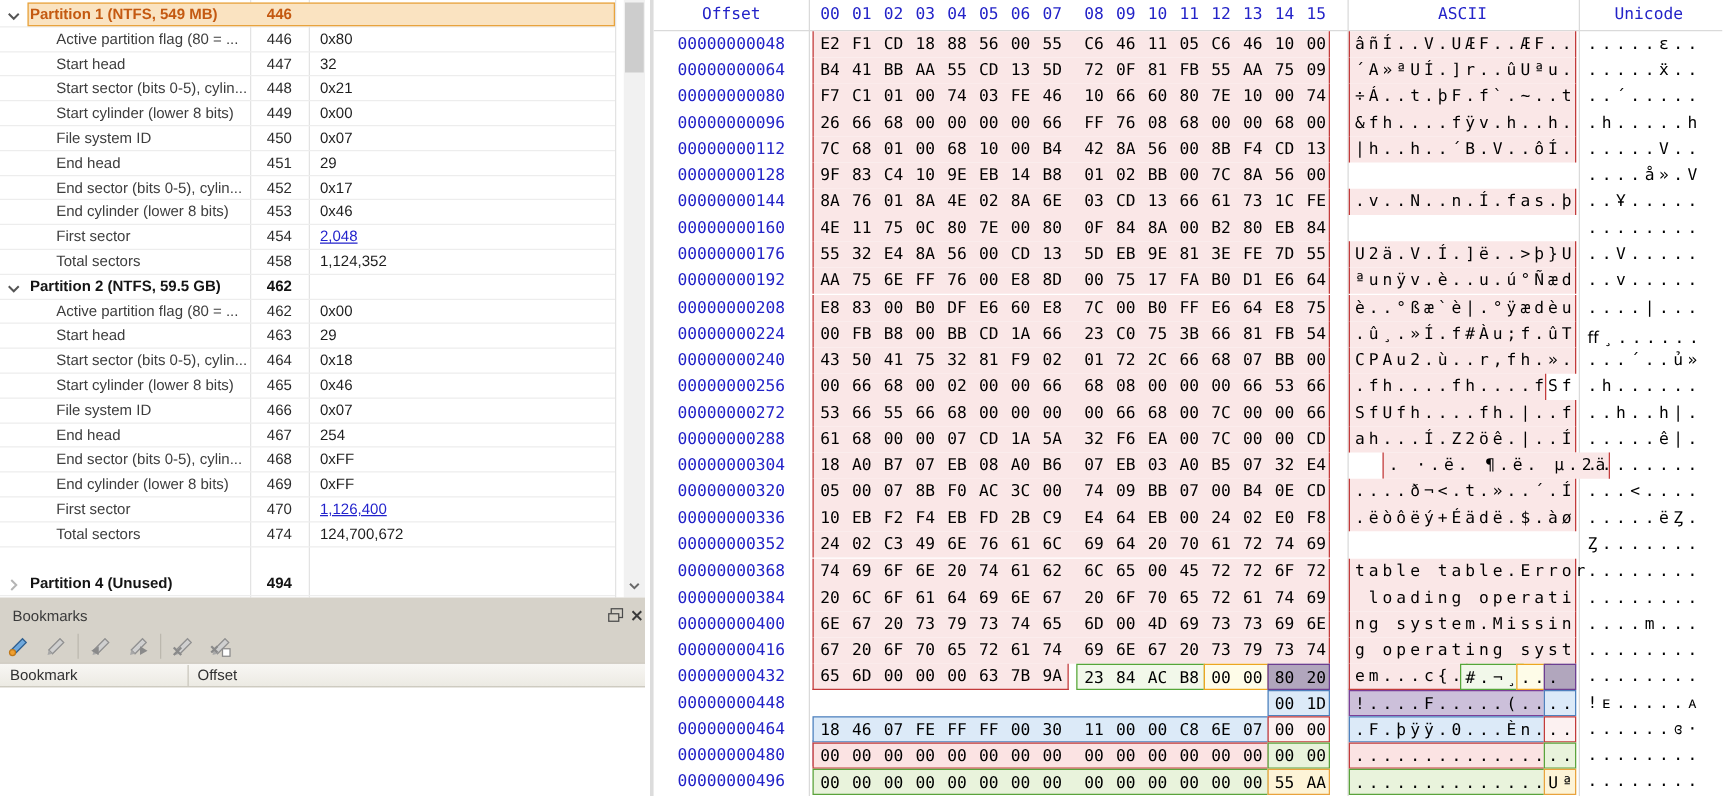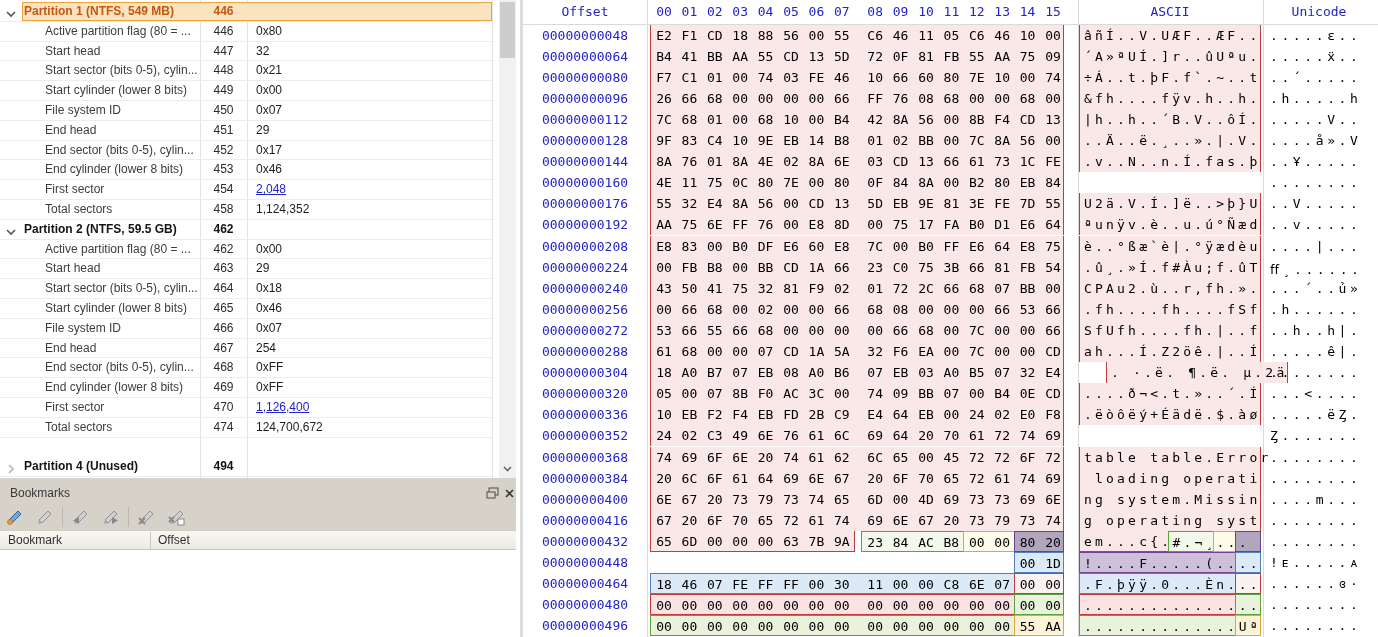--- a/index.html
+++ b/index.html
@@ -423,23 +423,20 @@
             <span class="bspan" style="left: 180.8px;">B8</span>
             <span class="bspan" style="left: 214.2px;">01</span>
             <span class="bspan" style="left: 239.6px;">02</span>
             <span class="bspan" style="left: 265px;">BB</span>
             <span class="bspan" style="left: 290.4px;">00</span>
             <span class="bspan" style="left: 315.8px;">7C</span>
             <span class="bspan" style="left: 341.2px;">8A</span>
             <span class="bspan" style="left: 366.6px;">56</span>
             <span class="bspan" style="left: 392px;">00</span>
           </div>
-          <div class="seg seg-boot" style="left: 556px; width: 182px;">
-            <span class="atext" style="left: 4px;">..Ä..ë.¸..».|.V.</span>
-          </div>
           <span class="uni">....å».V</span>
         </div>
         <div class="hexrow" style="top: 151.1px;">
           <span class="off">00000000144</span>
           <div class="seg seg-boot" style="left: 127px; width: 414px;">
             <span class="bspan" style="left: 3px;">8A</span>
             <span class="bspan" style="left: 28.4px;">76</span>
             <span class="bspan" style="left: 53.8px;">01</span>
             <span class="bspan" style="left: 79.2px;">8A</span>
             <span class="bspan" style="left: 104.6px;">4E</span>
@@ -620,21 +617,21 @@
             <span class="bspan" style="left: 180.8px;">66</span>
             <span class="bspan" style="left: 214.2px;">68</span>
             <span class="bspan" style="left: 239.6px;">08</span>
             <span class="bspan" style="left: 265px;">00</span>
             <span class="bspan" style="left: 290.4px;">00</span>
             <span class="bspan" style="left: 315.8px;">00</span>
             <span class="bspan" style="left: 341.2px;">66</span>
             <span class="bspan" style="left: 366.6px;">53</span>
             <span class="bspan" style="left: 392px;">66</span>
           </div>
-          <div class="seg seg-boot" style="left: 556px; width: 182px;">
+          <div class="seg seg-boot" style="left: 556px; width: 158px;">
             <span class="atext" style="left: 4px;">.fh....fh....fSf</span>
           </div>
           <span class="uni">.h......</span>
         </div>
         <div class="hexrow" style="top: 319.9px;">
           <span class="off">00000000272</span>
           <div class="seg seg-boot" style="left: 127px; width: 414px;">
             <span class="bspan" style="left: 3px;">53</span>
             <span class="bspan" style="left: 28.4px;">66</span>
             <span class="bspan" style="left: 53.8px;">55</span>

